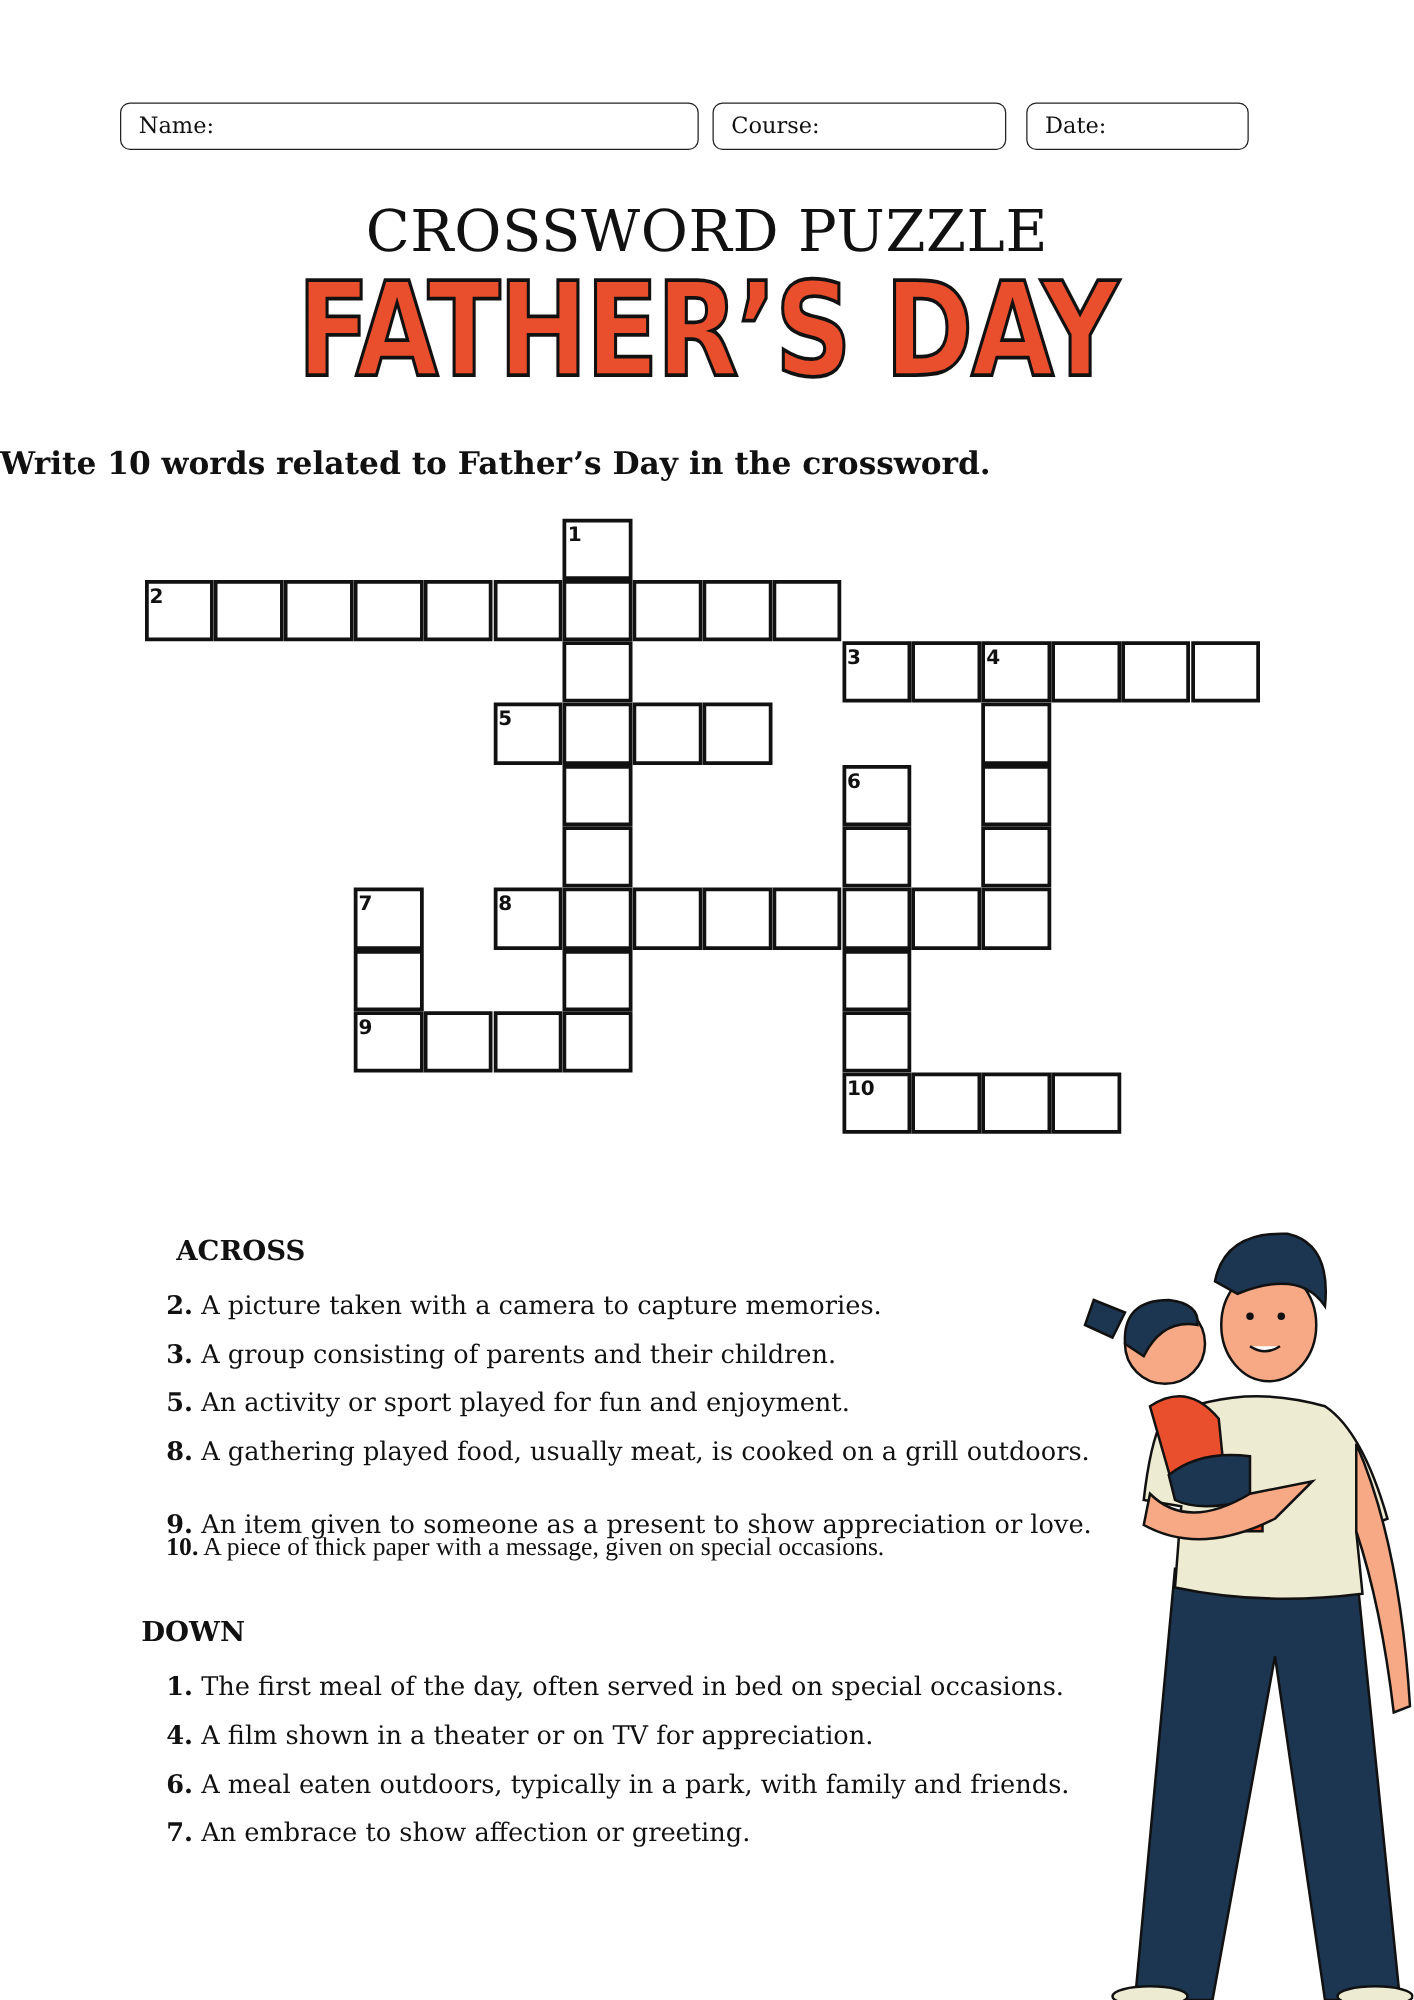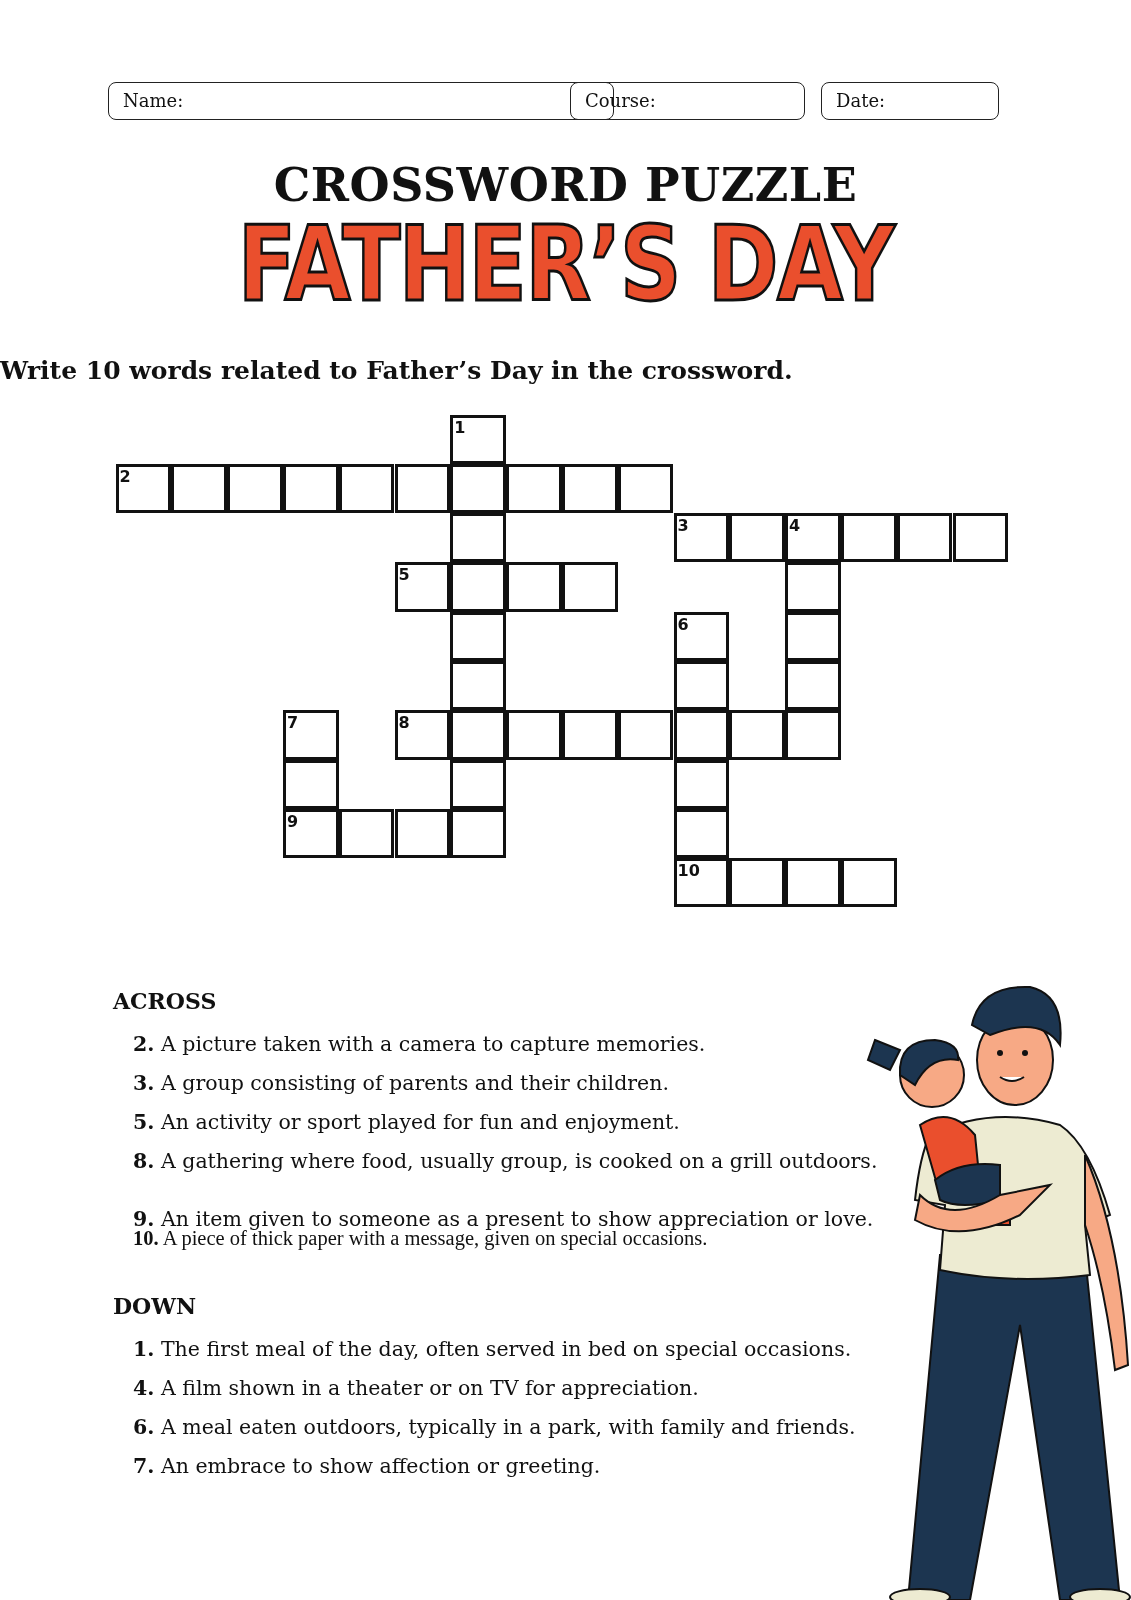--- a/index.html
+++ b/index.html
@@ -1,33 +1,33 @@
 <!DOCTYPE html>
 <html><head>
 <meta charset="utf-8">
 <style>
   html,body{margin:0;padding:0;background:#fff;}
   body{width:1131px;height:1600px;position:relative;overflow:hidden;font-family:"DejaVu Serif",serif;color:#111;}
   .field{position:absolute;top:82px;height:38px;border:1.5px solid #222;border-radius:8px;box-sizing:border-box;padding:7px 14px;font-size:18px;}
-  .title1{position:absolute;top:158px;left:0;width:1131px;text-align:center;font-size:46px;font-weight:bold;letter-spacing:0.5px;}
+  .title1{position:absolute;top:158px;left:0;width:1131px;text-align:center;font-size:46px;font-weight:normal;letter-spacing:0.5px;}
   .title2{position:absolute;top:212px;left:0;width:1131px;text-align:center;font-family:"DejaVu Sans",sans-serif;font-weight:900;font-size:104px;letter-spacing:-2px;color:#EA4F2D;-webkit-text-stroke:3px #111;transform:scaleX(0.82);line-height:1;}
   .instr{position:absolute;top:356px;left:0;width:1131px;text-align:left;font-size:25px;font-weight:bold;}
   .grid{position:absolute;left:117px;top:424px;}
   .cell{position:absolute;width:55.8px;height:49.3px;border:3px solid #111;box-sizing:border-box;margin-left:-1.5px;margin-top:-1.5px;background:#fff;}
   .cell span{position:absolute;left:1px;top:0px;font-family:"DejaVu Sans",sans-serif;font-weight:bold;font-size:16px;}
   .cell input{position:absolute;inset:0;width:100%;height:100%;border:none;background:transparent;text-align:center;font-size:24px;font-family:"DejaVu Sans",sans-serif;outline:none;text-transform:uppercase;}
   .sec-head{position:absolute;left:113px;font-size:22px;font-weight:bold;}
   .clue{position:absolute;left:133px;font-size:20.5px;white-space:nowrap;}
   .clue b{font-weight:bold;}
   .illus{position:absolute;left:860px;top:985px;width:271px;height:615px;}
 </style>
 </head>
 <body>
 
-<div class="field" style="left:108px;width:506px;"><span>Name:</span></div>
+<div class="field" style="left:96px;width:463px;"><span>Name:</span></div>
 <div class="field" style="left:570px;width:235px;"><span>Course:</span></div>
 <div class="field" style="left:821px;width:178px;"><span>Date:</span></div>
 
 <div class="title1">CROSSWORD PUZZLE</div>
 <div class="title2">FATHER’S DAY</div>
 <div class="instr">Write 10 words related to Father’s Day in the crossword.</div>
 
 <div class="grid" id="grid">
     <div class="cell" style="left: 334.8px; top: -8px;">
       <span>1</span>
@@ -184,26 +184,26 @@
       <input maxlength="1" style="">
     </div>
     <div class="cell" style="left: 669.6px; top: 435.7px;">
       <input maxlength="1" style="">
     </div>
     <div class="cell" style="left: 725.4px; top: 435.7px;">
       <input maxlength="1" style="">
     </div>
   </div>
 
-<div class="sec-head" style="top:988px;">ACROSS</div>
+<div class="sec-head" style="top:988px;margin-left:28px;">ACROSS</div>
 <div id="across-list">
     <div class="clue" style="top: 1032px;"><b>2.</b> <span>A picture taken with a camera to capture memories.</span></div>
     <div class="clue" style="top: 1071px;"><b>3.</b> <span>A group consisting of parents and their children.</span></div>
     <div class="clue" style="top: 1110px;"><b>5.</b> <span>An activity or sport played for fun and enjoyment.</span></div>
-    <div class="clue" style="top: 1149px;"><b>8.</b> <span>A gathering where food, usually group, is cooked on a grill outdoors.</span></div>
+    <div class="clue" style="top: 1149px;"><b>8.</b> <span>A gathering played food, usually meat, is cooked on a grill outdoors.</span></div>
     <div class="clue" style="top: 1188px; margin-top: 19px;"><b>9.</b> <span>An item given to someone as a present to show appreciation or love.</span></div>
     <div class="clue" style="top: 1227px; font-family: Liberation Serif, serif;"><b>10.</b> <span>A piece of thick paper with a message, given on special occasions.</span></div>
   </div>
 <div class="sec-head" style="top:1293px;">DOWN</div>
 <div id="down-list">
     <div class="clue" style="top: 1337px;"><b>1.</b> <span>The first meal of the day, often served in bed on special occasions.</span></div>
     <div class="clue" style="top: 1376px;"><b>4.</b> <span>A film shown in a theater or on TV for appreciation.</span></div>
     <div class="clue" style="top: 1415px;"><b>6.</b> <span>A meal eaten outdoors, typically in a park, with family and friends.</span></div>
     <div class="clue" style="top: 1454px;"><b>7.</b> <span>An embrace to show affection or greeting.</span></div>
   </div>

